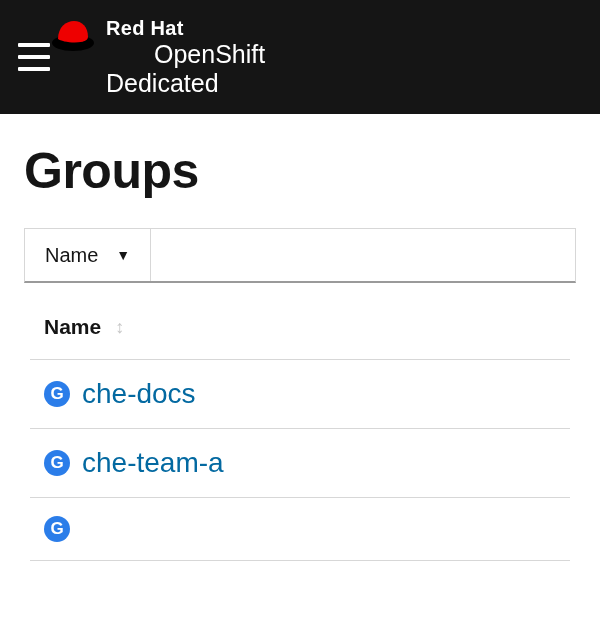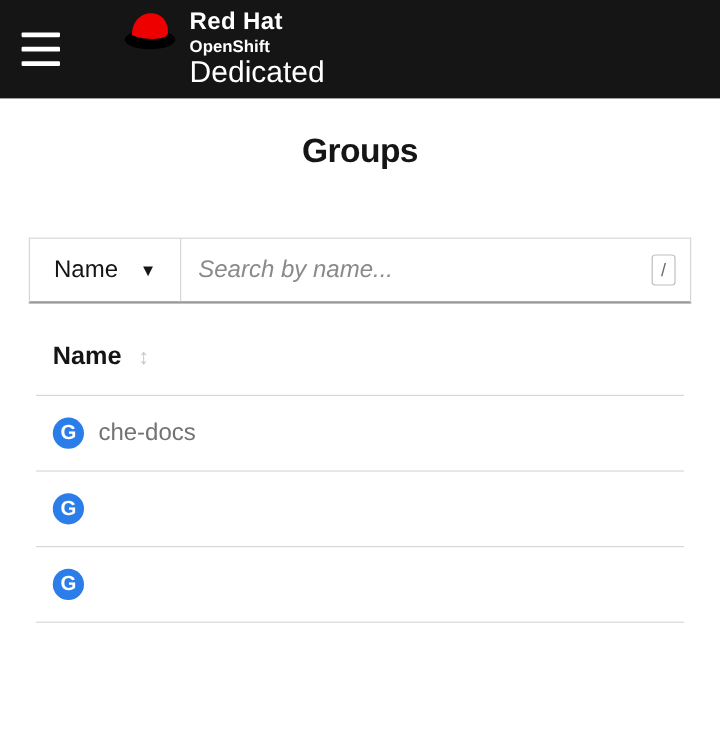--- a/index.html
+++ b/index.html
@@ -1,23 +1,22 @@
 <!DOCTYPE html>
 <html><head>
 <meta charset="utf-8">
 <style>
   * { box-sizing: border-box; margin: 0; padding: 0; }
   html, body { width: 600px; height: 625px; font-family: "Helvetica Neue", Arial, sans-serif; background: #fff; }
   .topbar {
     background: #151515;
-    height: 82px;
+    height: 114px;
     display: flex;
     align-items: center;
     padding: 0 18px;
-    gap: 52px;
   }
   .hamburger {
     width: 32px;
     height: 28px;
     display: flex;
     flex-direction: column;
     justify-content: space-between;
     cursor: pointer;
   }
   .hamburger div {
@@ -27,32 +26,31 @@
   }
   .brand {
     display: flex;
     align-items: flex-start;
     gap: 10px;
     color: #fff;
   }
   .hat-svg { width: 46px; height: 36px; }
   .brand-text { display: flex; flex-direction: column; line-height: 1.15; }
   .brand-line1 { font-weight: 700; font-size: 20px; letter-spacing: 0.3px; }
-  .brand-line2 { font-weight: 700; font-size: 14px; }
+  .brand-line2 { font-weight: 400; font-size: 25px; margin-left: 48px; }
   .brand-line3 { font-weight: 400; font-size: 25px; }
   .page {
     padding: 28px 24px 0 24px;
   }
   .page-title {
-    font-size: 28px;
+    font-size: 50px;
     font-weight: 600;
     color: #151515;
-    margin-bottom: 56px;
+    margin-bottom: 28px;
     letter-spacing: -0.5px;
-    text-align: center;
   }
   .toolbar {
     display: flex;
     border: 1px solid #d7d7d7;
     border-bottom: 2px solid #9a9a9a;
     height: 55px;
   }
   .filter-dropdown {
     display: flex;
     align-items: center;
@@ -123,22 +121,22 @@
     border-radius: 50%;
     background: #2b7de9;
     color: #fff;
     font-weight: 700;
     font-size: 17px;
     display: flex;
     align-items: center;
     justify-content: center;
   }
   .group-link {
-    color: #737373;
-    font-size: 20px;
+    color: #0369a1;
+    font-size: 28px;
     cursor: pointer;
   }
 </style>
 </head>
 <body>
 
 <div class="topbar">
   <div class="hamburger">
     <div></div>
       <div></div>
@@ -159,37 +157,34 @@
 </div>
 
 <div class="page">
   <h1 class="page-title">Groups</h1>
 
   <div class="toolbar">
     <div class="filter-dropdown">
       <span>Name</span>
       <span class="caret">▼</span>
     </div>
-    <div class="search-wrap">
-      <input class="search-input" type="text" placeholder="Search by name..." style="">
-      <div class="kbd-slash">/</div>
-    </div>
   </div>
 
   <div class="table">
     <div class="thead">
       <span class="th">Name</span>
       <span class="sort-icon">↕</span>
     </div>
     <div id="rows">
         <div class="row">
           <div class="group-icon">G</div>
           <span class="group-link">che-docs</span>
         </div>
         <div class="row">
           <div class="group-icon">G</div>
+          <span class="group-link">che-team-a</span>
         </div>
         <div class="row">
           <div class="group-icon">G</div>
         </div>
       </div>
   </div>
 </div>
 
 </body></html>

